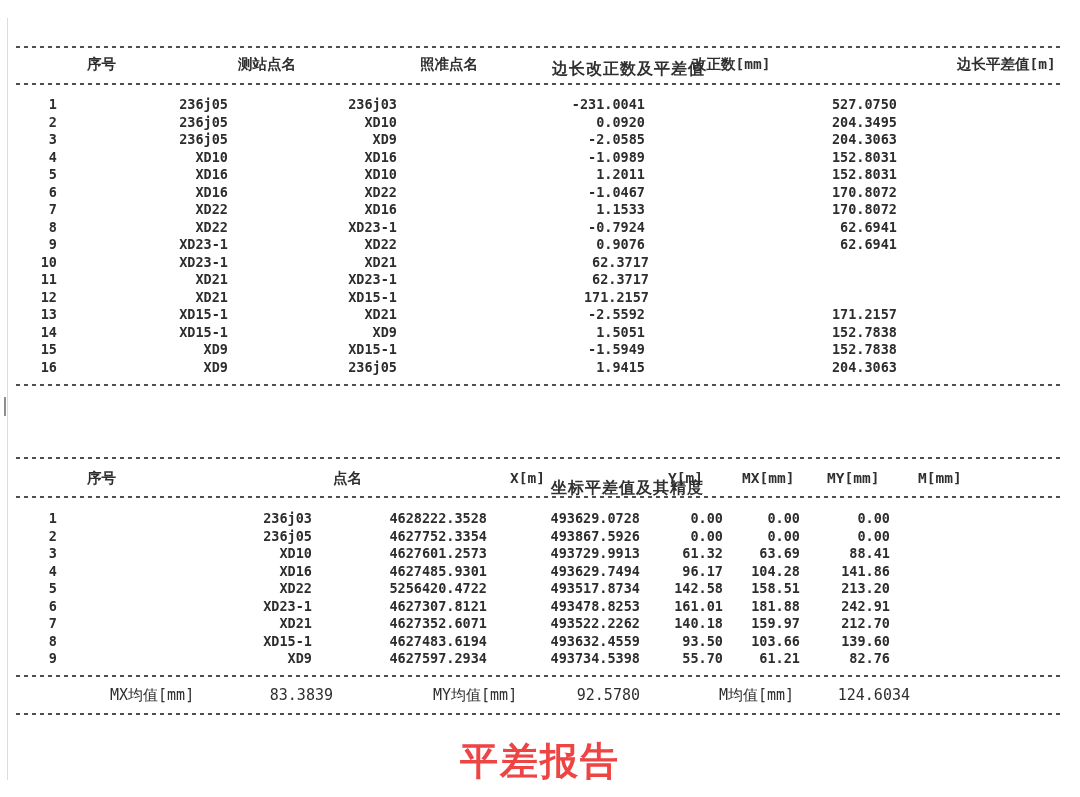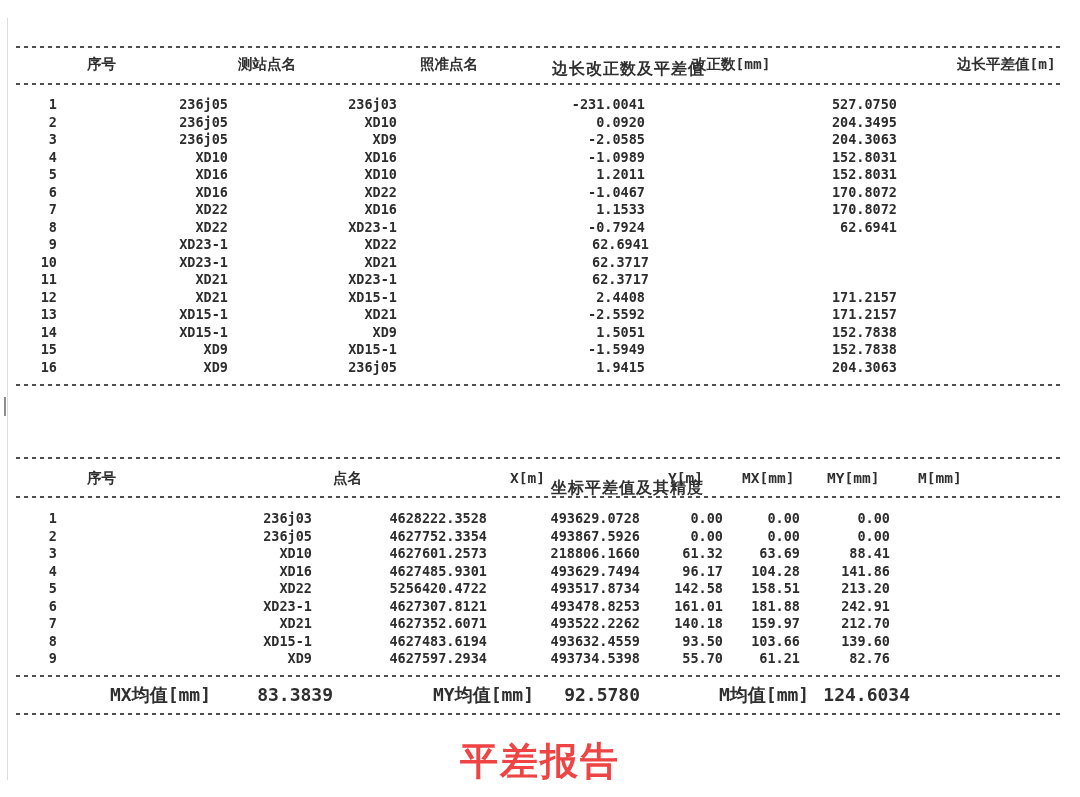--- a/index.html
+++ b/index.html
@@ -45,21 +45,21 @@
   .rows1 { top:96px; }
   .rows2 { top:510px; }
   .row { display:flex; height:17.5px; line-height:17.5px; font-size:13.5px; font-weight:600; padding-left:20px; }
   .row span { display:block; text-align:right; white-space:pre; overflow:visible; }
   .t1 .c1 { width:37px; }  .t1 .c2 { width:171px; } .t1 .c3 { width:169px; }
   .t1 .c4 { width:248px; } .t1 .c5 { width:252px; }
   .t2 .c1 { width:37px; }  .t2 .c2 { width:255px; } .t2 .c3 { width:175px; }
   .t2 .c4 { width:153px; } .t2 .c5 { width:83px; }  .t2 .c6 { width:77px; }
   .t2 .c7 { width:90px; }
 
-  .summary { position:absolute; left:0; top:684px; width:1080px; height:22px; font-size:18px; font-weight:700; color:#2f2f2f; }
+  .summary { position:absolute; left:0; top:684px; width:1080px; height:22px; font-size:15px; font-weight:400; color:#2f2f2f; }
   .summary span { position:absolute; top:0; line-height:22px; white-space:nowrap; }
   .summary .val { width:100px; text-align:right; }
   .s-mxl { left:110px; } .s-mxv { left:233px; }
   .s-myl { left:433px; } .s-myv { left:540px; }
   .s-ml  { left:719px; } .s-mv  { left:810px; }
 
   .report-title {
     position:absolute; top:736px; left:0; width:1080px;
     text-align:center; font-family:"Liberation Sans", sans-serif;
     font-size:38px; font-weight:600; color:#ef4444; letter-spacing:2px;
@@ -141,39 +141,39 @@
       <span class="c1">8</span>
       <span class="c2">XD22</span>
       <span class="c3">XD23-1</span>
       <span class="c4">-0.7924</span>
       <span class="c5">62.6941</span>
     </div>
       <div class="row">
       <span class="c1">9</span>
       <span class="c2">XD23-1</span>
       <span class="c3">XD22</span>
+      <span class="c4">0.9076</span>
       <span class="c5">62.6941</span>
     </div>
       <div class="row">
       <span class="c1">10</span>
       <span class="c2">XD23-1</span>
       <span class="c3">XD21</span>
       <span class="c5">62.3717</span>
     </div>
       <div class="row">
       <span class="c1">11</span>
       <span class="c2">XD21</span>
       <span class="c3">XD23-1</span>
       <span class="c5">62.3717</span>
     </div>
       <div class="row">
       <span class="c1">12</span>
       <span class="c2">XD21</span>
       <span class="c3">XD15-1</span>
-      <span class="c4">2.4408</span>
       <span class="c5">171.2157</span>
     </div>
       <div class="row">
       <span class="c1">13</span>
       <span class="c2">XD15-1</span>
       <span class="c3">XD21</span>
       <span class="c4">-2.5592</span>
       <span class="c5">171.2157</span>
     </div>
       <div class="row">
@@ -236,21 +236,21 @@
       <span class="c3">4627752.3354</span>
       <span class="c4">493867.5926</span>
       <span class="c5">0.00</span>
       <span class="c6">0.00</span>
       <span class="c7">0.00</span>
     </div>
       <div class="row">
       <span class="c1">3</span>
       <span class="c2">XD10</span>
       <span class="c3">4627601.2573</span>
-      <span class="c4">218806.1660</span>
+      <span class="c4">493729.9913</span>
       <span class="c5">61.32</span>
       <span class="c6">63.69</span>
       <span class="c7">88.41</span>
     </div>
       <div class="row">
       <span class="c1">4</span>
       <span class="c2">XD16</span>
       <span class="c3">4627485.9301</span>
       <span class="c4">493629.7494</span>
       <span class="c5">96.17</span>

